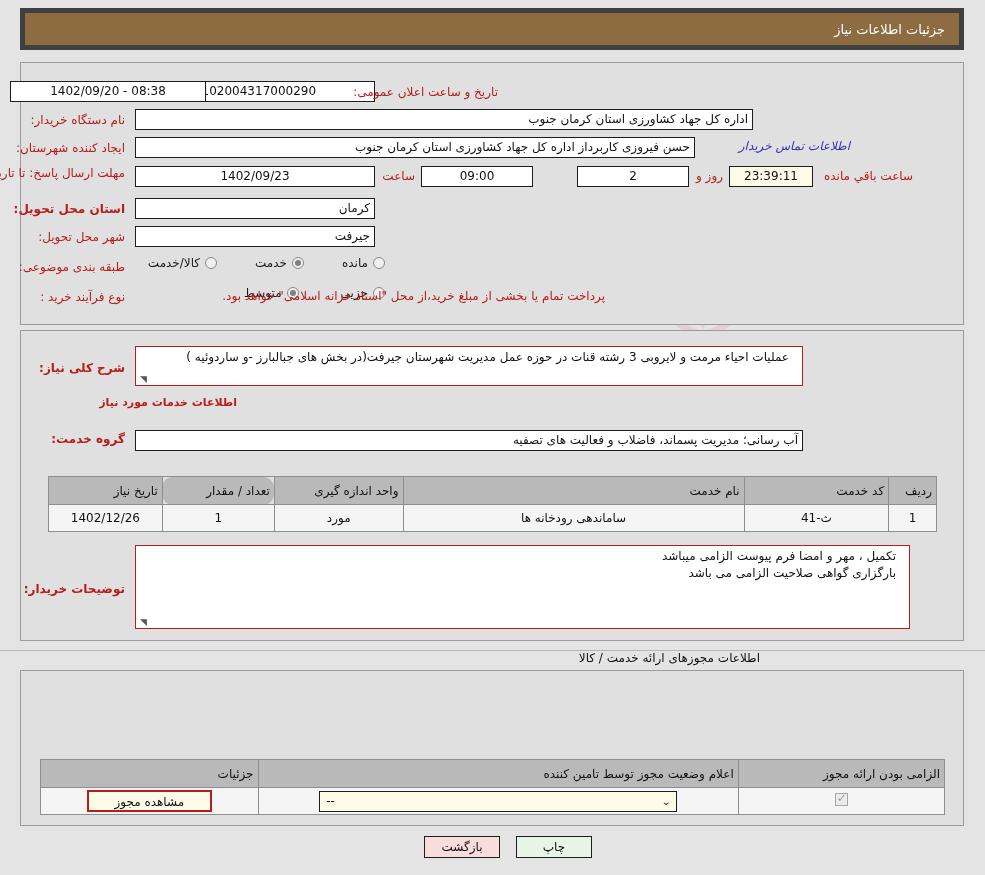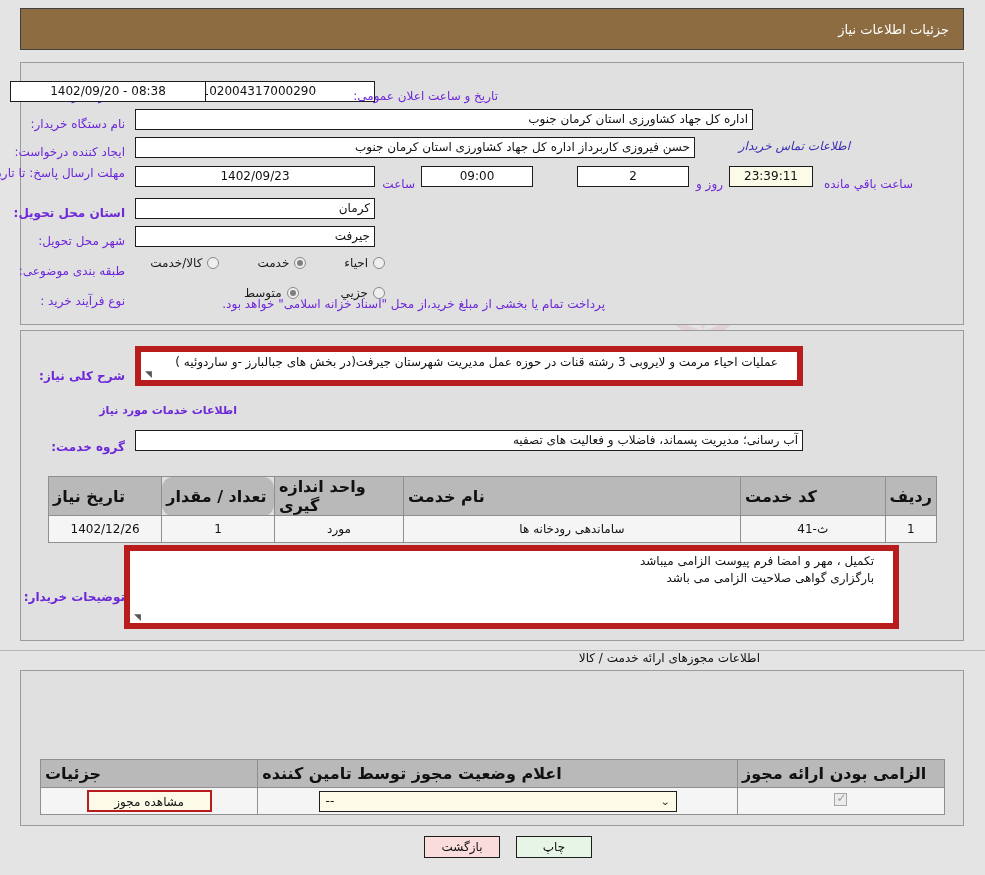--- a/index.html
+++ b/index.html
@@ -23,37 +23,37 @@
     font-size:58px;font-weight:bold;color:#b9b9b9;
     letter-spacing:1px;direction:ltr;white-space:nowrap;
     font-family:"Liberation Sans",sans-serif;
   }
   #watermark .wm-shield{
     width:118px;height:128px;margin-left:6px;flex:0 0 auto;
   }
   
   .page-header{
     position:absolute;left:20px;top:8px;width:944px;height:42px;
-    background:#8d6c41;border:1px solid #404040;
+    background:#8d6c41;border:5px solid #404040;
     box-sizing:border-box;
     display:flex;align-items:center;justify-content:flex-start;
     padding-right:14px;z-index:2;
   }
   .page-header .title{color:#ffffff;font-size:13px;}
   
   .panel{
     position:absolute;background:#e0e0e0;
     border:1px solid #9b9b9b;box-sizing:border-box;z-index:2;
   }
   #panel-main{left:20px;top:62px;width:944px;height:263px;}
   #panel-desc{left:20px;top:330px;width:944px;height:311px;}
   #panel-permits{left:20px;top:670px;width:944px;height:156px;}
   
   .row{position:absolute;display:flex;align-items:center;height:22px;}
-  .lbl{font-size:12px;color:#6d28d9;white-space:nowrap;margin-top:8px;}
+  .lbl{font-size:12px;color:#b91c1c;white-space:nowrap;}
   .lbl-b{font-weight:bold;}
   .fld{
     background:#ffffff;border:1px solid #1d1d1d;box-sizing:border-box;
     height:21px;line-height:19px;font-size:12px;color:#111;
     padding:0 4px;text-align:center;white-space:nowrap;overflow:hidden;
   }
   .fld-r{text-align:right;}
   .fld-cd{background:#fbfbe8;}
   .link{color:#3b2fb5;font-size:12px;white-space:nowrap;cursor:pointer;}
   
@@ -64,34 +64,34 @@
     vertical-align:middle;
   }
   .radio.on::after{
     content:"";position:absolute;left:2px;top:2px;width:6px;height:6px;
     border-radius:50%;background:#7f7f7f;
   }
   .opt{display:flex;align-items:center;gap:5px;}
   .opt span{font-size:12px;}
   
   .ta{
-    background:#ffffff;border:6px solid #b91c1c;box-sizing:border-box;
-    font-size:12px;color:#111;padding:2px 19px 0 5px;
+    background:#ffffff;border:1px solid #b91c1c;box-sizing:border-box;
+    font-size:12px;color:#111;padding:2px 13px 0 5px;
     text-align:right;line-height:17px;position:relative;overflow:hidden;
   }
   .grip{
     position:absolute;left:2px;bottom:1px;width:9px;height:9px;
     color:#555;font-size:9px;line-height:9px;
   }
   
   table{border-collapse:collapse;position:absolute;z-index:3;}
   th{
     background:#b9b9b9;border:1px solid #8f8f8f;
-    font-size:16px;font-weight:bold;color:#111;
-    height:27px;text-align:left;padding:0 4px;
+    font-size:12px;font-weight:normal;color:#111;
+    height:27px;text-align:right;padding:0 4px;
   }
   td{
     background:#f5f5f5;border:1px solid #8f8f8f;
     font-size:12px;color:#111;height:26px;
     text-align:center;padding:0 4px;
   }
   
   .sect-label{position:absolute;font-size:12px;color:#111;z-index:2;}
   .sel{
     background:#fbfbe8;border:1px solid #1d1d1d;box-sizing:border-box;
@@ -152,21 +152,21 @@
   <span class="lbl">تاریخ و ساعت اعلان عمومی:</span>
 </div>
 <div class="fld" style="position:absolute;right:779px;top:81px;width:196px;z-index:3;">08:38 - 1402/09/20</div>
 
 <div class="row" style="right:860px;top:109px;z-index:3;">
   <span class="lbl">نام دستگاه خریدار:</span>
 </div>
 <div class="fld fld-r" style="position:absolute;right:232px;top:109px;width:618px;z-index:3;">اداره کل جهاد کشاورزی استان کرمان   جنوب</div>
 
 <div class="row" style="right:860px;top:137px;z-index:3;">
-  <span class="lbl">ایجاد کننده درخواست:</span>
+  <span class="lbl">ایجاد کننده شهرستان:</span>
 </div>
 <div class="fld fld-r" style="position:absolute;right:290px;top:137px;width:560px;z-index:3;">حسن فیروزی کاربرداز اداره کل جهاد کشاورزی استان کرمان   جنوب</div>
 <span class="link" style="position:absolute;right:135px;top:139px;z-index:3;font-style:italic;">اطلاعات تماس خریدار</span>
 
 <div class="row" style="right:860px;top:166px;z-index:3;display:block;width:105px;line-height:14px;">
   <span class="lbl">مهلت ارسال پاسخ: تا تاریخ:</span>
 </div>
 <div class="fld" style="position:absolute;right:610px;top:166px;width:240px;z-index:3;">1402/09/23</div>
 <span class="lbl" style="position:absolute;right:570px;top:169px;z-index:3;">ساعت</span>
 <div class="fld" style="position:absolute;right:452px;top:166px;width:112px;z-index:3;">09:00</div>
@@ -184,21 +184,21 @@
   <span class="lbl">شهر محل تحویل:</span>
 </div>
 <div class="fld fld-r" style="position:absolute;right:610px;top:226px;width:240px;z-index:3;">جیرفت</div>
 
 <div class="row" style="right:860px;top:256px;z-index:3;">
   <span class="lbl">طبقه بندی موضوعی:</span>
 </div>
 <div style="position:absolute;right:600px;top:256px;z-index:3;display:flex;gap:38px;">
   <label class="opt">
     <span class="radio"></span>
-    <span>احیاء</span>
+    <span>مانده</span>
   </label>
   <label class="opt">
     <span class="radio on"></span>
     <span>خدمت</span>
   </label>
   <label class="opt">
     <span class="radio"></span>
     <span>کالا/خدمت</span>
   </label>
 </div>
@@ -248,21 +248,21 @@
       <td>ث-41</td>
       <td>ساماندهی رودخانه ها</td>
       <td>مورد</td>
       <td>1</td>
       <td>1402/12/26</td>
     </tr>
   </tbody>
 </table>
 
 <span class="lbl lbl-b" style="position:absolute;right:860px;top:582px;z-index:3;">توضیحات خریدار:</span>
-<div class="ta" style="position:absolute;right:86px;top:545px;width:775px;height:84px;z-index:3;">
+<div class="ta" style="position:absolute;right:75px;top:545px;width:775px;height:84px;z-index:3;">
   <div>تکمیل ، مهر و امضا فرم پیوست الزامی میباشد</div>
   <div>بارگزاری گواهی صلاحیت الزامی می باشد</div>
   <span class="grip">◥</span>
 </div>
 
 <div class="sep" style="top:650px;"></div>
 
 <span class="sect-label" style="right:225px;top:651px;">اطلاعات مجوزهای ارائه خدمت / کالا</span>
 
 <div class="panel" id="panel-permits"></div>

